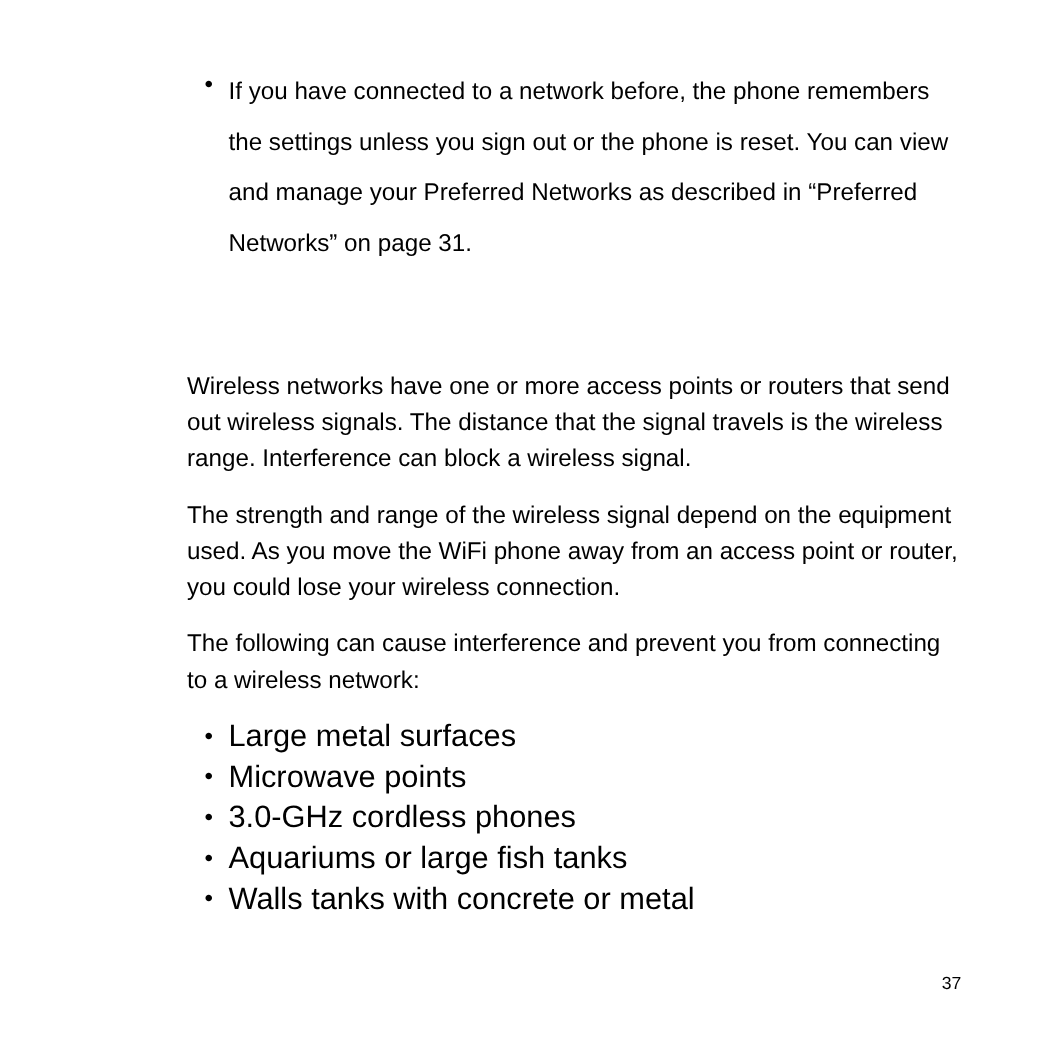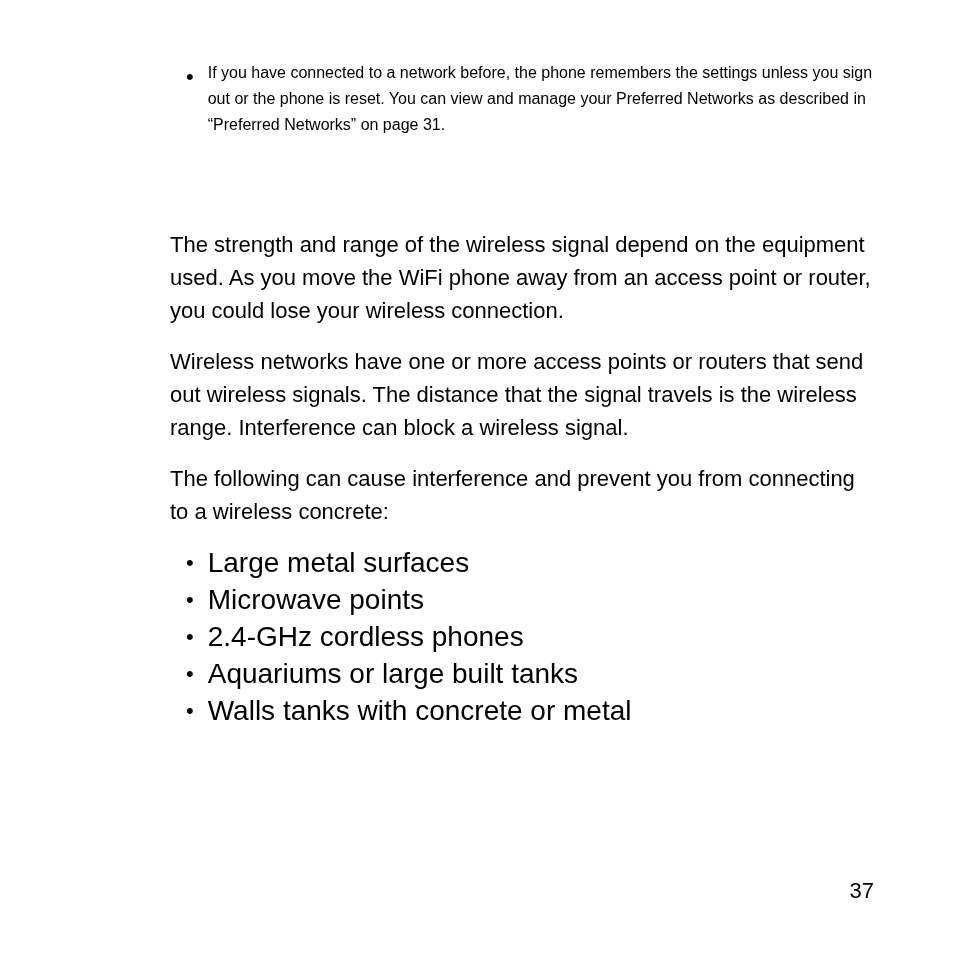--- a/index.html
+++ b/index.html
@@ -26,22 +26,22 @@
       display: flex;
       align-items: flex-start;
     }
     .first-bullet .bullet-dot {
       font-size: 22px;
       line-height: 33px;
       margin-right: 14px;
       flex-shrink: 0;
     }
     .first-bullet .bullet-text {
-      font-size: 16px;
-      line-height: 26px;
+      font-size: 22px;
+      line-height: 46px;
     }
     .para {
       font-size: 22px;
       line-height: 33px;
       margin-bottom: 18px;
     }
     .interference-list {
       list-style: none;
       margin-left: 16px;
     }
@@ -57,57 +57,57 @@
       flex-shrink: 0;
     }
     .interference-list .bullet-text {
       font-size: 28px;
       line-height: 33px;
     }
     .page-number {
       position: absolute;
       bottom: 50px;
       right: 80px;
-      font-size: 22px;
+      font-size: 16px;
     }
   </style>
 </head>
 <body>
 
 <div class="page-content">
 
   <div class="first-bullet">
     <div class="bullet-row">
       <span class="bullet-dot">•</span>
       <span class="bullet-text">If you have connected to a network before, the phone remembers the settings unless you sign out or the phone is reset. You can view and manage your Preferred Networks as described in “Preferred Networks” on page 31.</span>
     </div>
   </div>
 
+  <p class="para">Wireless networks have one or more access points or routers that send out wireless signals. The distance that the signal travels is the wireless range. Interference can block a wireless signal.</p>
+
   <p class="para">The strength and range of the wireless signal depend on the equipment used. As you move the WiFi phone away from an access point or router, you could lose your wireless connection.</p>
 
-  <p class="para">Wireless networks have one or more access points or routers that send out wireless signals. The distance that the signal travels is the wireless range. Interference can block a wireless signal.</p>
-
-  <p class="para">The following can cause interference and prevent you from connecting to a wireless concrete:</p>
+  <p class="para">The following can cause interference and prevent you from connecting to a wireless network:</p>
 
   <ul class="interference-list">
     <li>
       <span class="bullet-dot">•</span>
       <span class="bullet-text">Large metal surfaces</span>
     </li>
     <li>
       <span class="bullet-dot">•</span>
       <span class="bullet-text">Microwave points</span>
     </li>
     <li>
       <span class="bullet-dot">•</span>
-      <span class="bullet-text">2.4-GHz cordless phones</span>
+      <span class="bullet-text">3.0-GHz cordless phones</span>
     </li>
     <li>
       <span class="bullet-dot">•</span>
-      <span class="bullet-text">Aquariums or large built tanks</span>
+      <span class="bullet-text">Aquariums or large fish tanks</span>
     </li>
     <li>
       <span class="bullet-dot">•</span>
       <span class="bullet-text">Walls tanks with concrete or metal</span>
     </li>
   </ul>
 
 </div>
 
 <div class="page-number">37</div>

